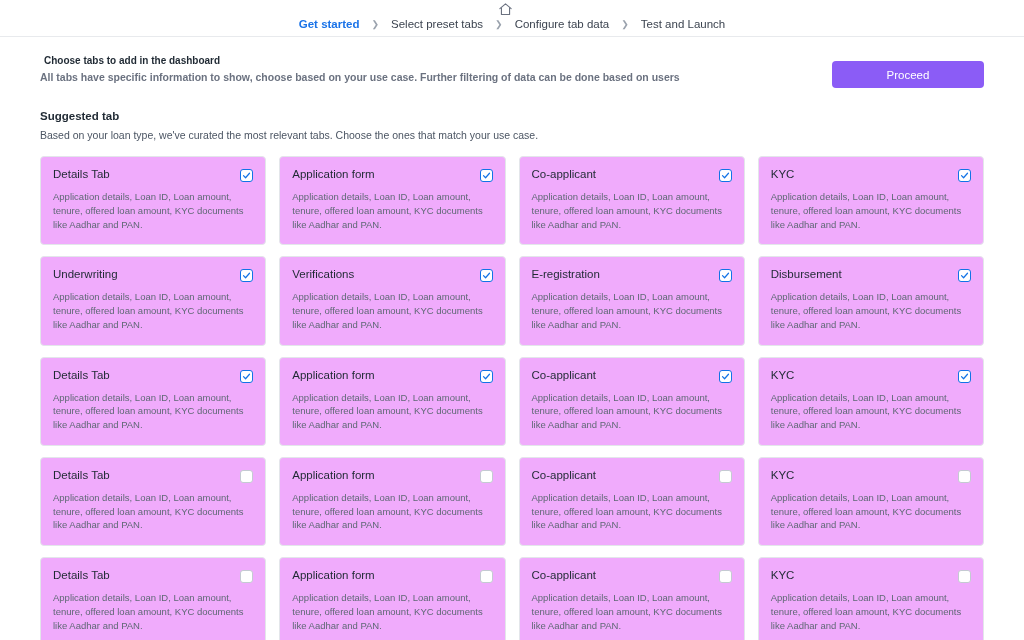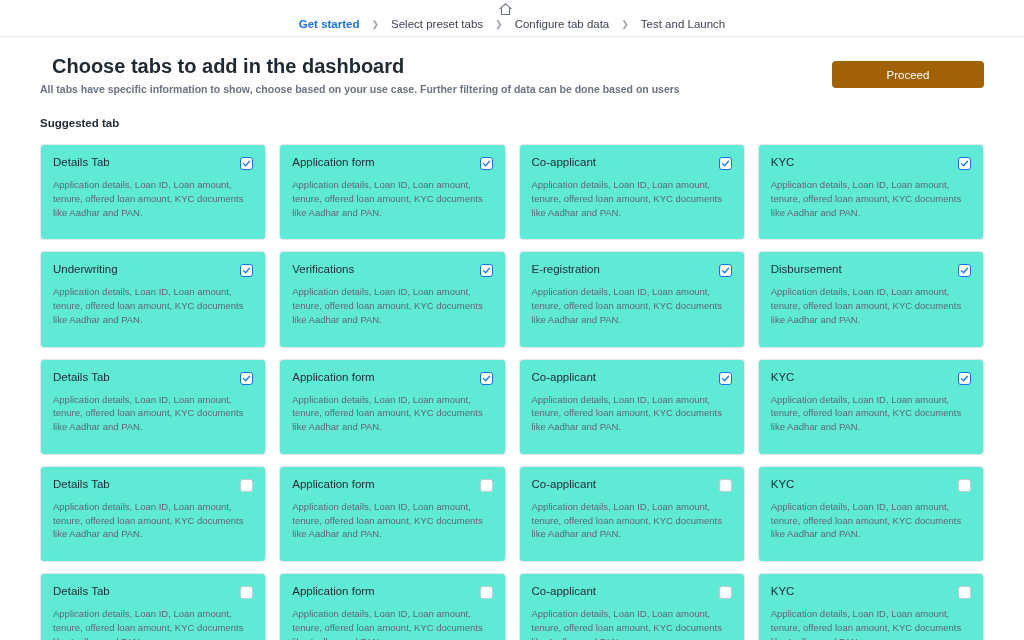--- a/index.html
+++ b/index.html
@@ -42,35 +42,35 @@
   }
 
   
   .header {
     padding: 18px 40px 0 40px;
     display: flex;
     align-items: flex-start;
     justify-content: space-between;
   }
   .header-title {
-    font-size: 20px;
+    font-size: 10px;
     font-weight: 600;
     color: #1f2933;
-    margin: 0 0 5px 12px;
+    margin: 0 0 5px 4px;
   }
   .header-sub {
     font-size: 10.5px;
     color: #6b7280;
     margin: 0;
     font-weight: bold;
   }
   .proceed-btn {
     width: 152px;
     height: 27px;
-    background: #a16207;
+    background: #8b5cf6;
     color: #fff;
     border: none;
     border-radius: 4px;
     font-size: 11.5px;
     font-family: "Liberation Sans", sans-serif;
     cursor: pointer;
     display: flex; align-items: center; justify-content: center;
     margin-top: 6px;
   }
 
@@ -93,22 +93,22 @@
   
   .grid {
     margin: 15px 40px 0 40px;
     display: grid;
     grid-template-columns: repeat(4, 1fr);
     gap: 11px 13px;
   }
   .card {
     border: 1px solid #e3e6ea;
     border-radius: 4px;
-    background: #5eead4;
-    padding: 11px 12px 20px 12px;
+    background: #f0abfc;
+    padding: 11px 12px 13px 12px;
     min-height: 72px;
     position: relative;
   }
   .card-head {
     display: flex;
     align-items: flex-start;
     justify-content: space-between;
   }
   .card-title {
     font-size: 11.5px;
@@ -163,20 +163,21 @@
 <div class="header">
   <div>
     <h1 class="header-title">Choose tabs to add in the dashboard</h1>
     <p class="header-sub">All tabs have specific information to show, choose based on your use case. Further filtering of data can be done based on users</p>
   </div>
   <button class="proceed-btn">Proceed</button>
 </div>
 
 <div class="suggested">
   <h2 class="suggested-title">Suggested tab</h2>
+  <p class="suggested-sub">Based on your loan type, we've curated the most relevant tabs. Choose the ones that match your use case.</p>
 </div>
 
 <div class="grid" id="card-grid">
     <div class="card">
       <div class="card-head">
         <span class="card-title">Details Tab</span>
         <span class="checkbox checked">
           <svg width="9" height="9" viewBox="0 0 24 24" fill="none" stroke="#1273e6" stroke-width="3.2" stroke-linecap="round" stroke-linejoin="round">
             <path d="M4 12.5 9.5 18 20 6"></path>
           </svg>

